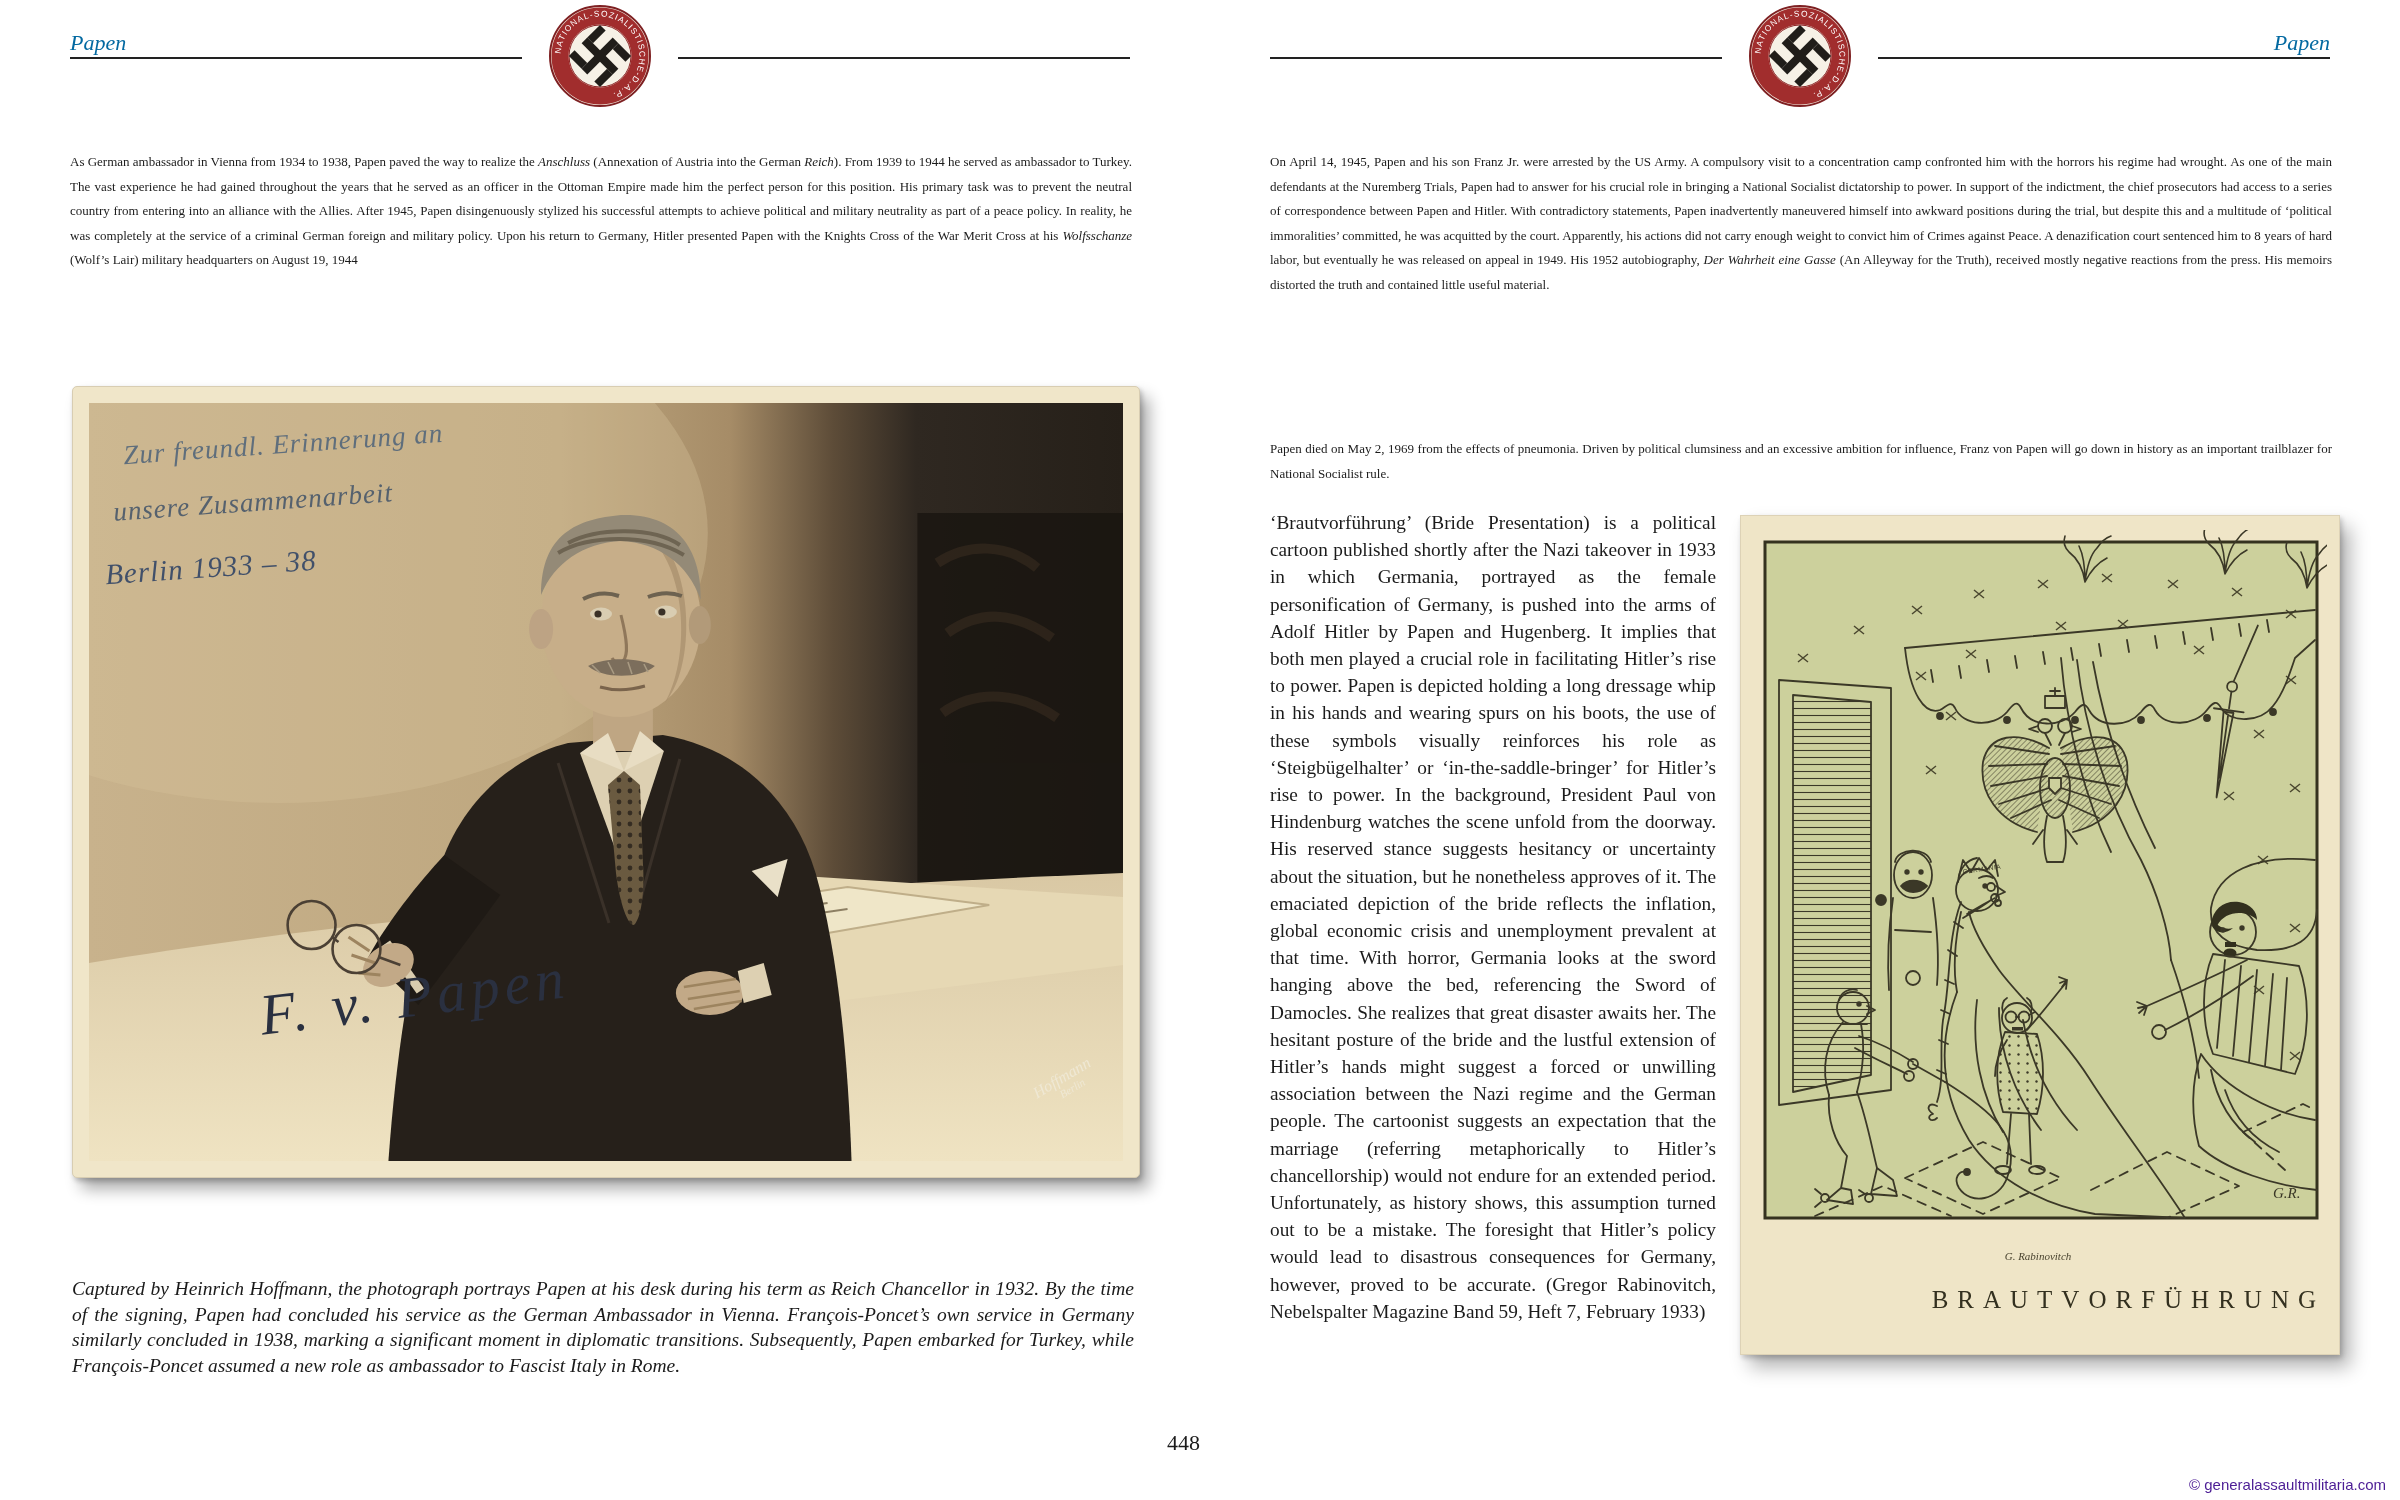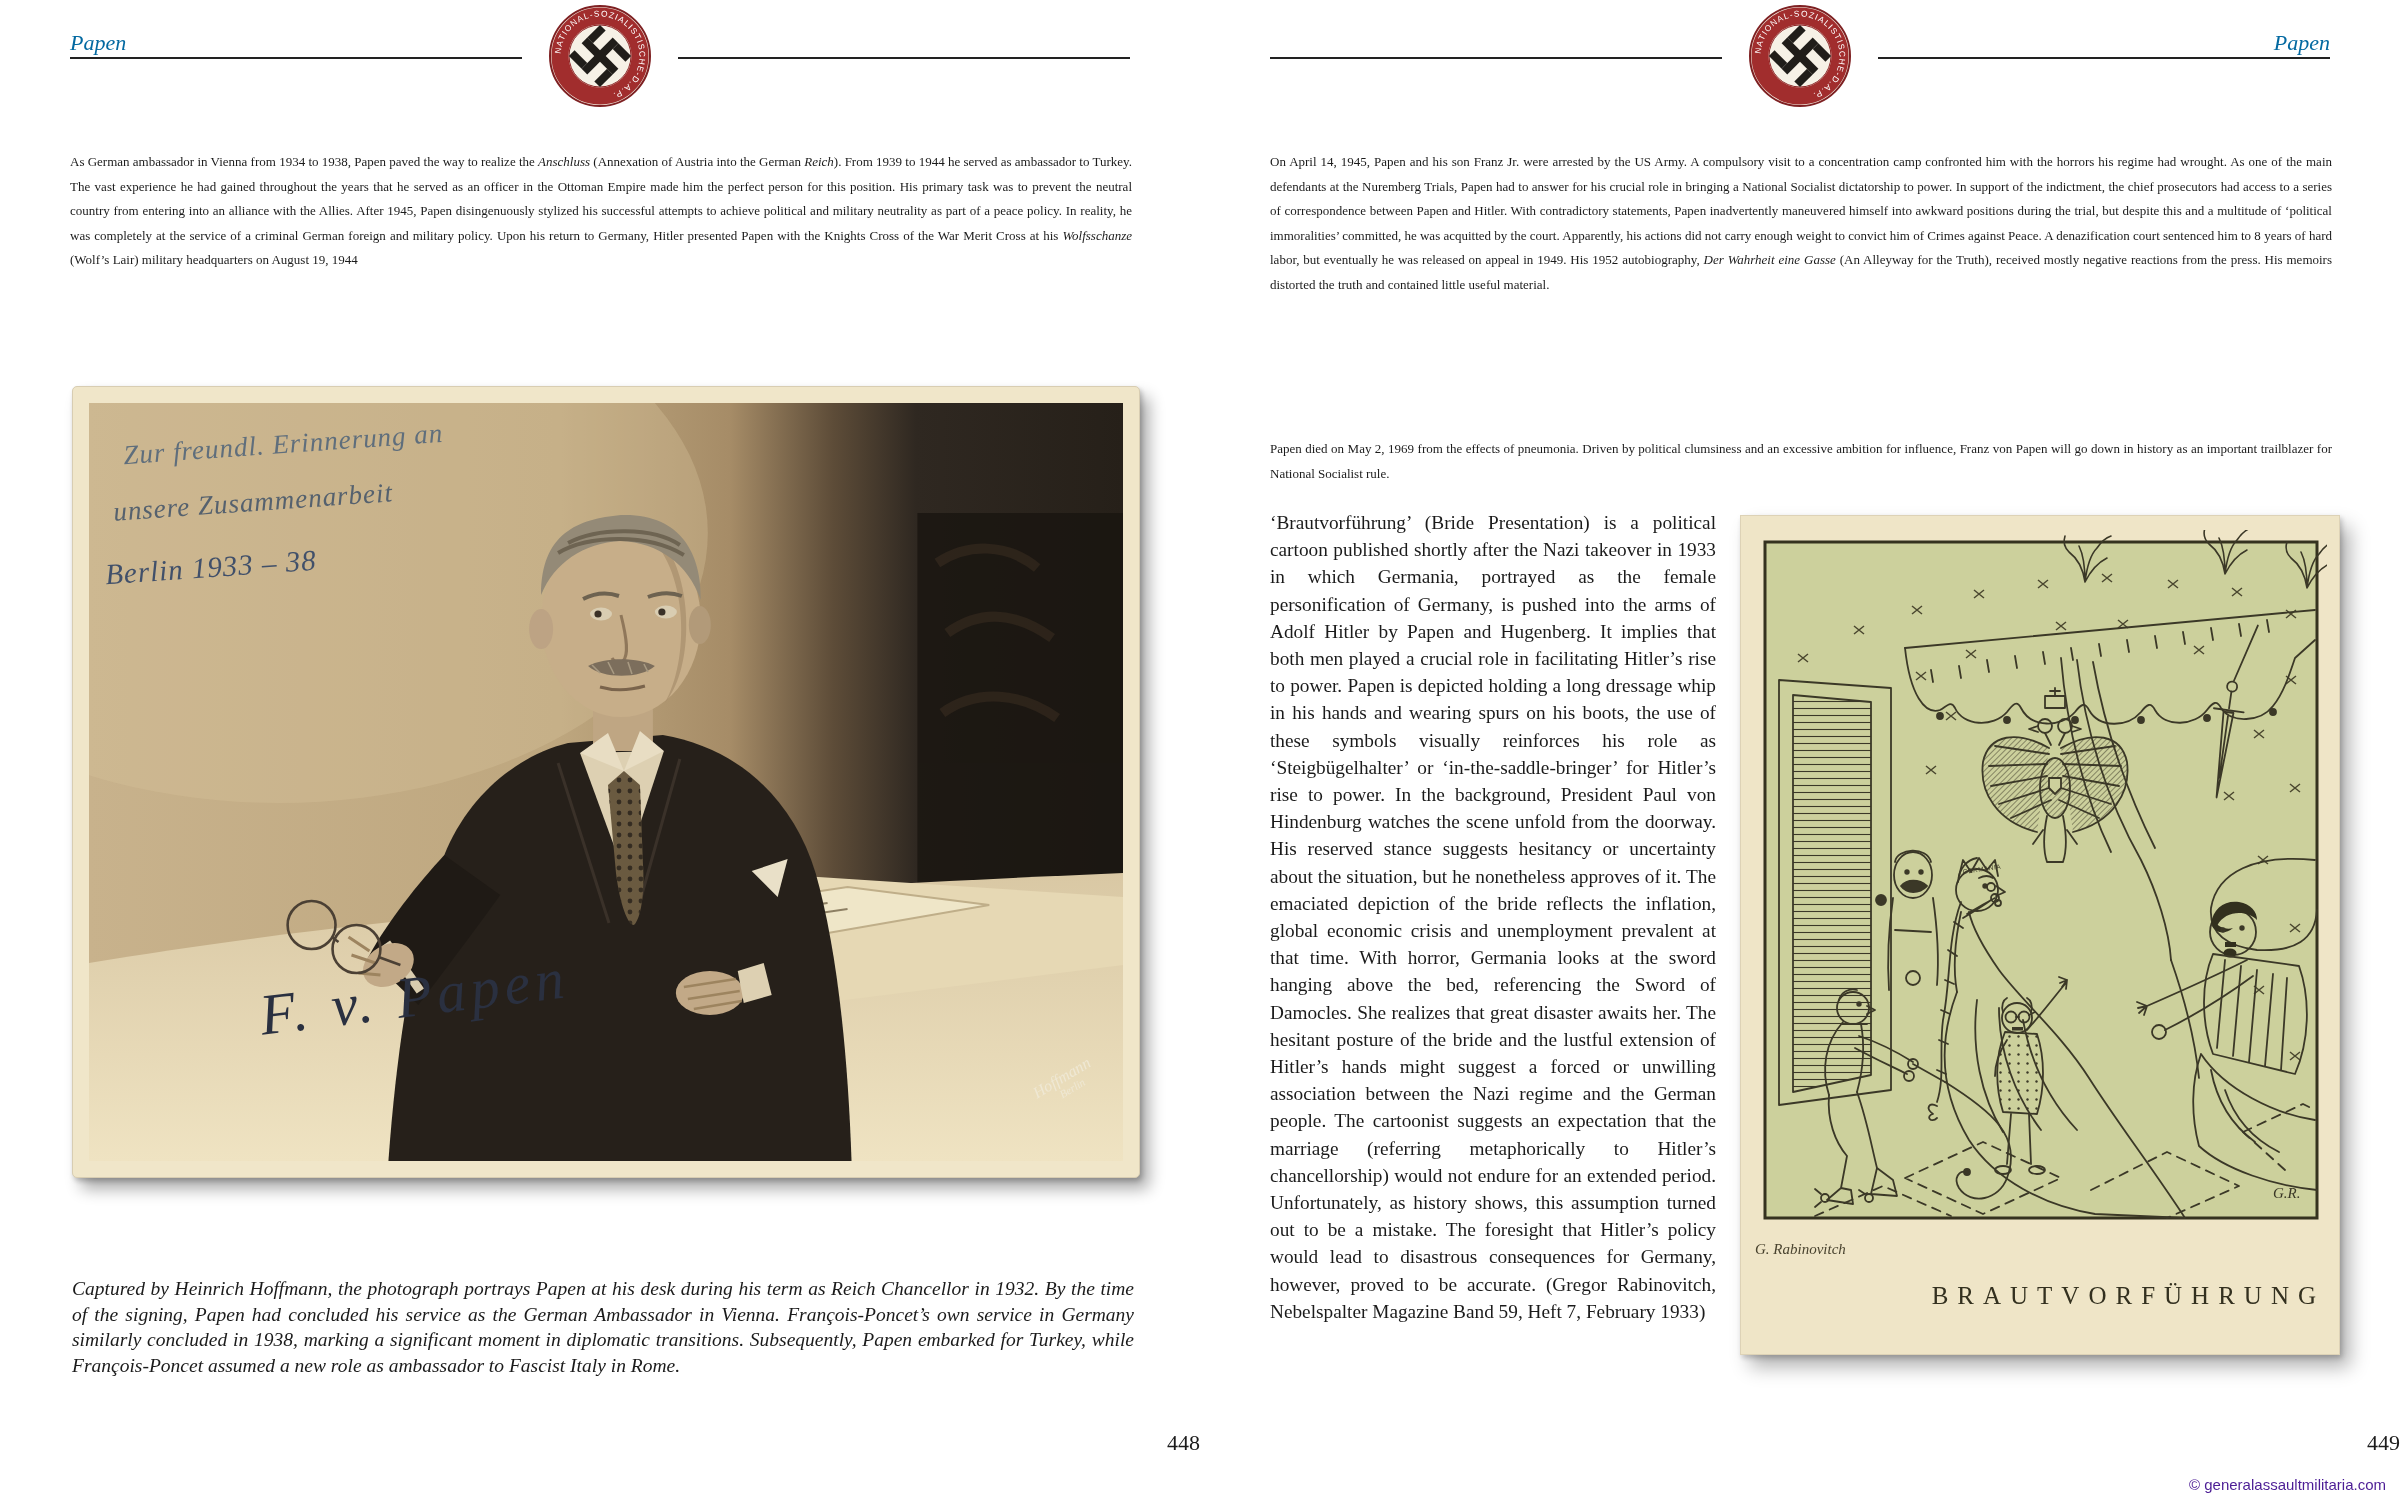--- a/index.html
+++ b/index.html
@@ -46,21 +46,21 @@
 
   
   .p1{top:150px}
   .p2{top:437px}
   .sidebar{position:absolute;left:70px;top:509px;width:446px;
            font-size:19.3px;line-height:27.2px}
   .card{position:absolute;left:540px;top:515px;width:600px;height:840px;background:#efe5c7;
         box-sizing:border-box;padding:14px 14px 0;border:1px solid #ddd2b6;
         box-shadow:2px 3px 5px rgba(0,0,0,.2), 10px 12px 18px rgba(0,0,0,.3)}
   .card svg.art{display:block;width:572px;height:700px;margin:0 auto}
-  .credit{text-align:left;font-size:15px;font-style:italic;color:#49432f;margin-top:11px;padding-right:4px}
+  .credit{text-align:center;font-size:11px;font-style:italic;color:#49432f;margin-top:20px;padding-right:4px}
   .carttitle{text-align:right;font-size:25px;letter-spacing:9px;margin-top:24px;color:#33301f}
 
   .copyright{position:absolute;right:14px;top:1476px;font-family:"Liberation Sans",sans-serif;
              font-size:15px;color:#4c1d95}
 </style>
 </head>
 <body>
 
 <div class="page" id="page-left">
   <div class="running-head rh-left">Papen</div>
@@ -382,16 +382,15 @@
           <path d="M60,686 L128,656 L196,686"></path>
         </g>
       </g>
       <text x="208" y="344" transform="rotate(-8 208 344)" font-size="6.5" letter-spacing="0.5" fill="#3b3827" font-family="Liberation Sans,sans-serif">GERMANIA</text>
       <text x="518" y="668" font-size="15" font-style="italic" fill="#3b3827" font-family="Liberation Serif,serif">G.R.</text>
     </svg>
     <div class="credit">G. Rabinovitch</div>
     <div class="carttitle">BRAUTVORFÜHRUNG</div>
   </div>
 
-  <div class="pagenum">449</div>
 </div>
 
 <div class="copyright">© generalassaultmilitaria.com</div>
 
 </body></html>

